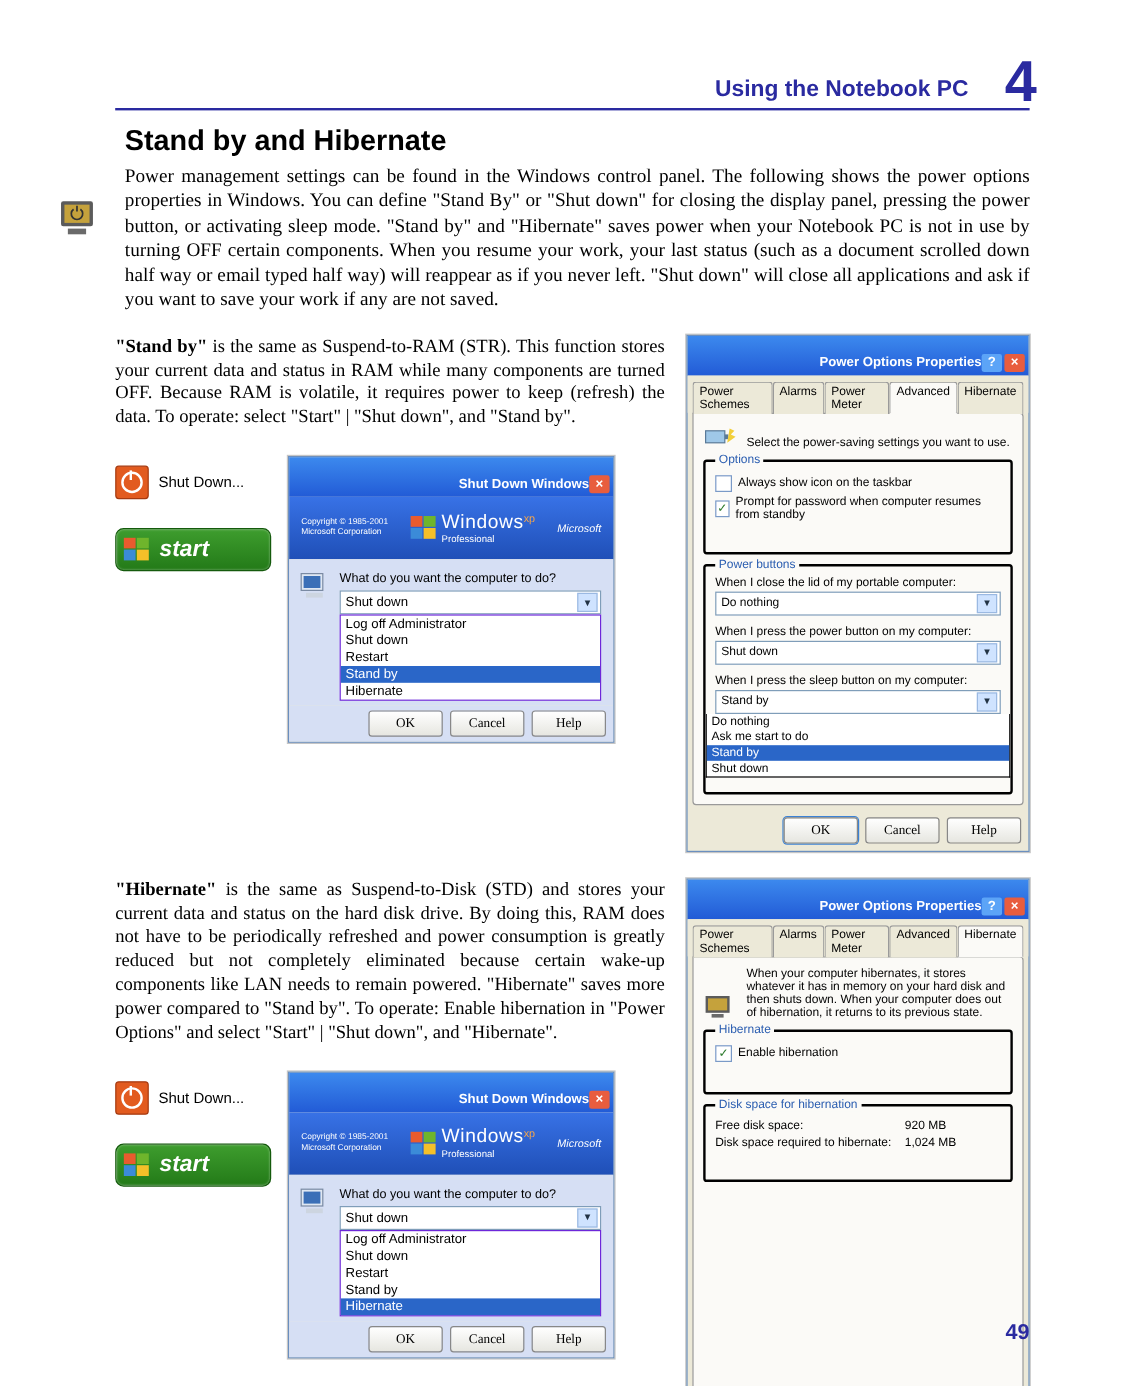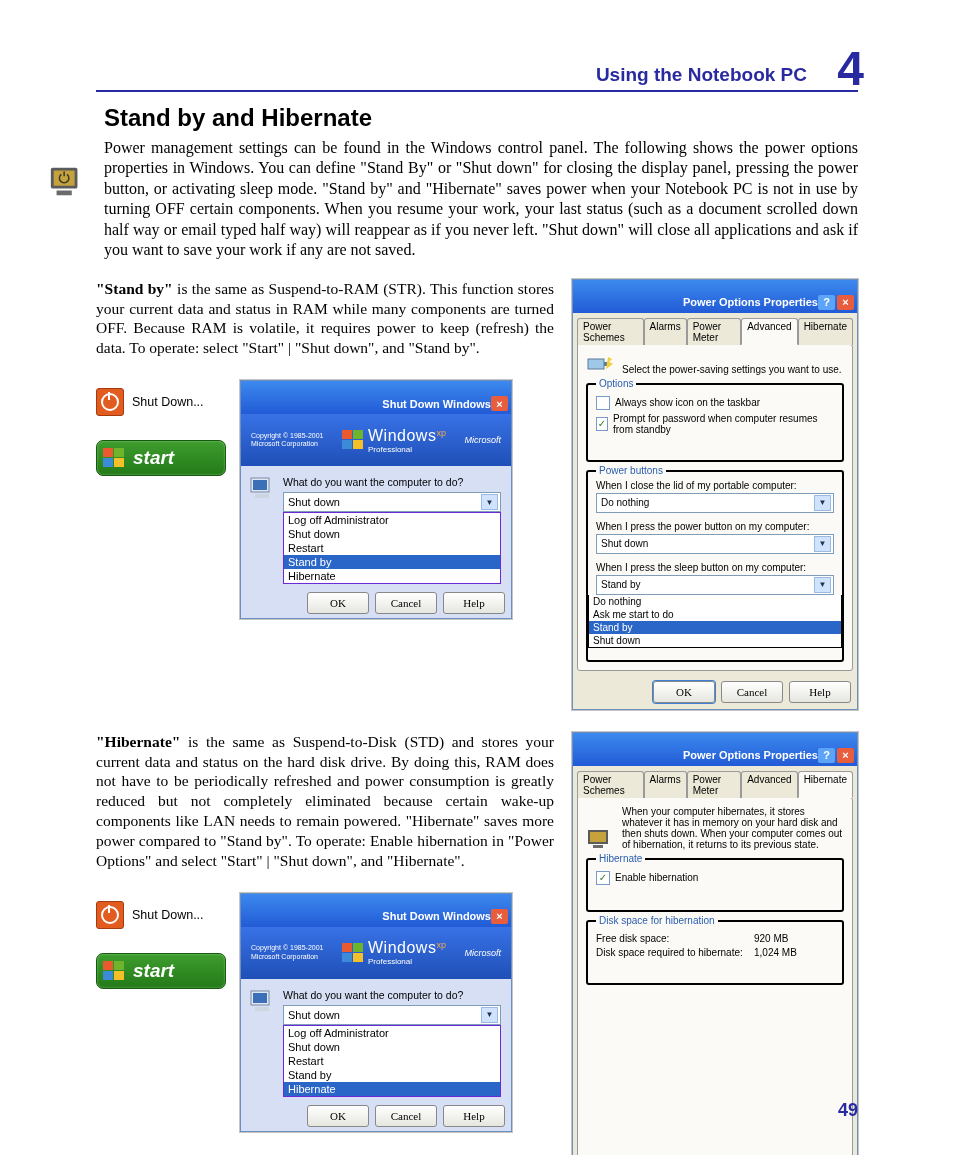--- a/index.html
+++ b/index.html
@@ -321,21 +321,21 @@
           <div class="xp-tab">Advanced</div>
           <div class="xp-tab active">Hibernate</div>
         </div>
         <div class="xp-body">
           <div class="info-row">
             <svg class="plug-icon" viewBox="0 0 28 22">
                 <rect x="2" y="2" width="20" height="14" fill="#5b5b5b"></rect>
                 <rect x="4" y="4" width="16" height="10" fill="#c5a23c"></rect>
                 <rect x="7" y="17" width="10" height="3" fill="#6a6a6a"></rect>
               </svg>
-            <span>When your computer hibernates, it stores whatever it has in memory on your hard disk and then shuts down. When your computer comes out of hibernation, it returns to its previous state.</span>
+            <span>When your computer hibernates, it stores whatever it has in memory on your hard disk and then shuts down. When your computer does out of hibernation, it returns to its previous state.</span>
           </div>
           <div class="fieldset">
             <div class="legend">Hibernate</div>
             <div class="chk-row">
                 <div class="chk">✓</div>
                 <span>Enable hibernation</span>
               </div>
           </div>
           <div class="fieldset">
             <div class="legend">Disk space for hibernation</div>

